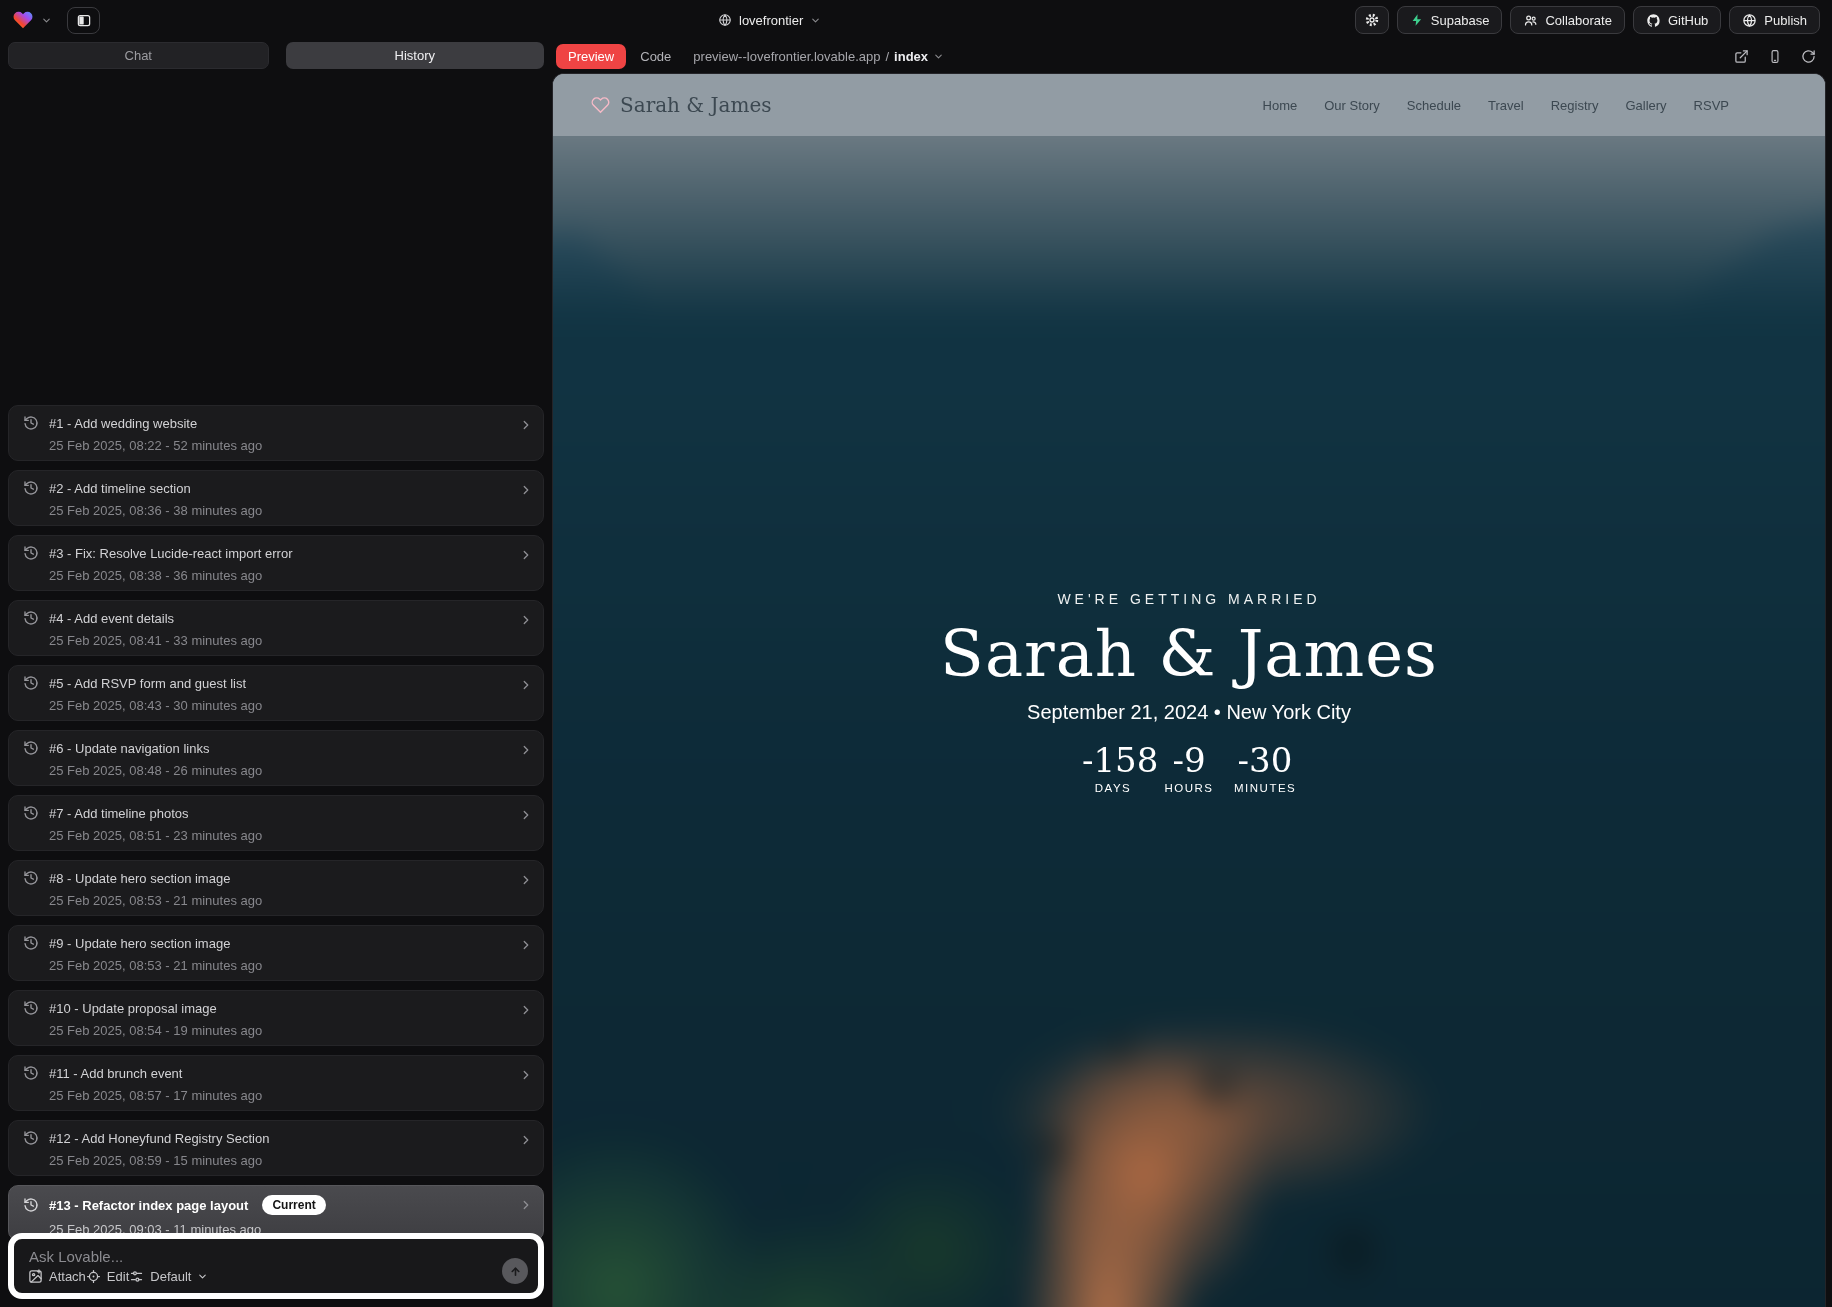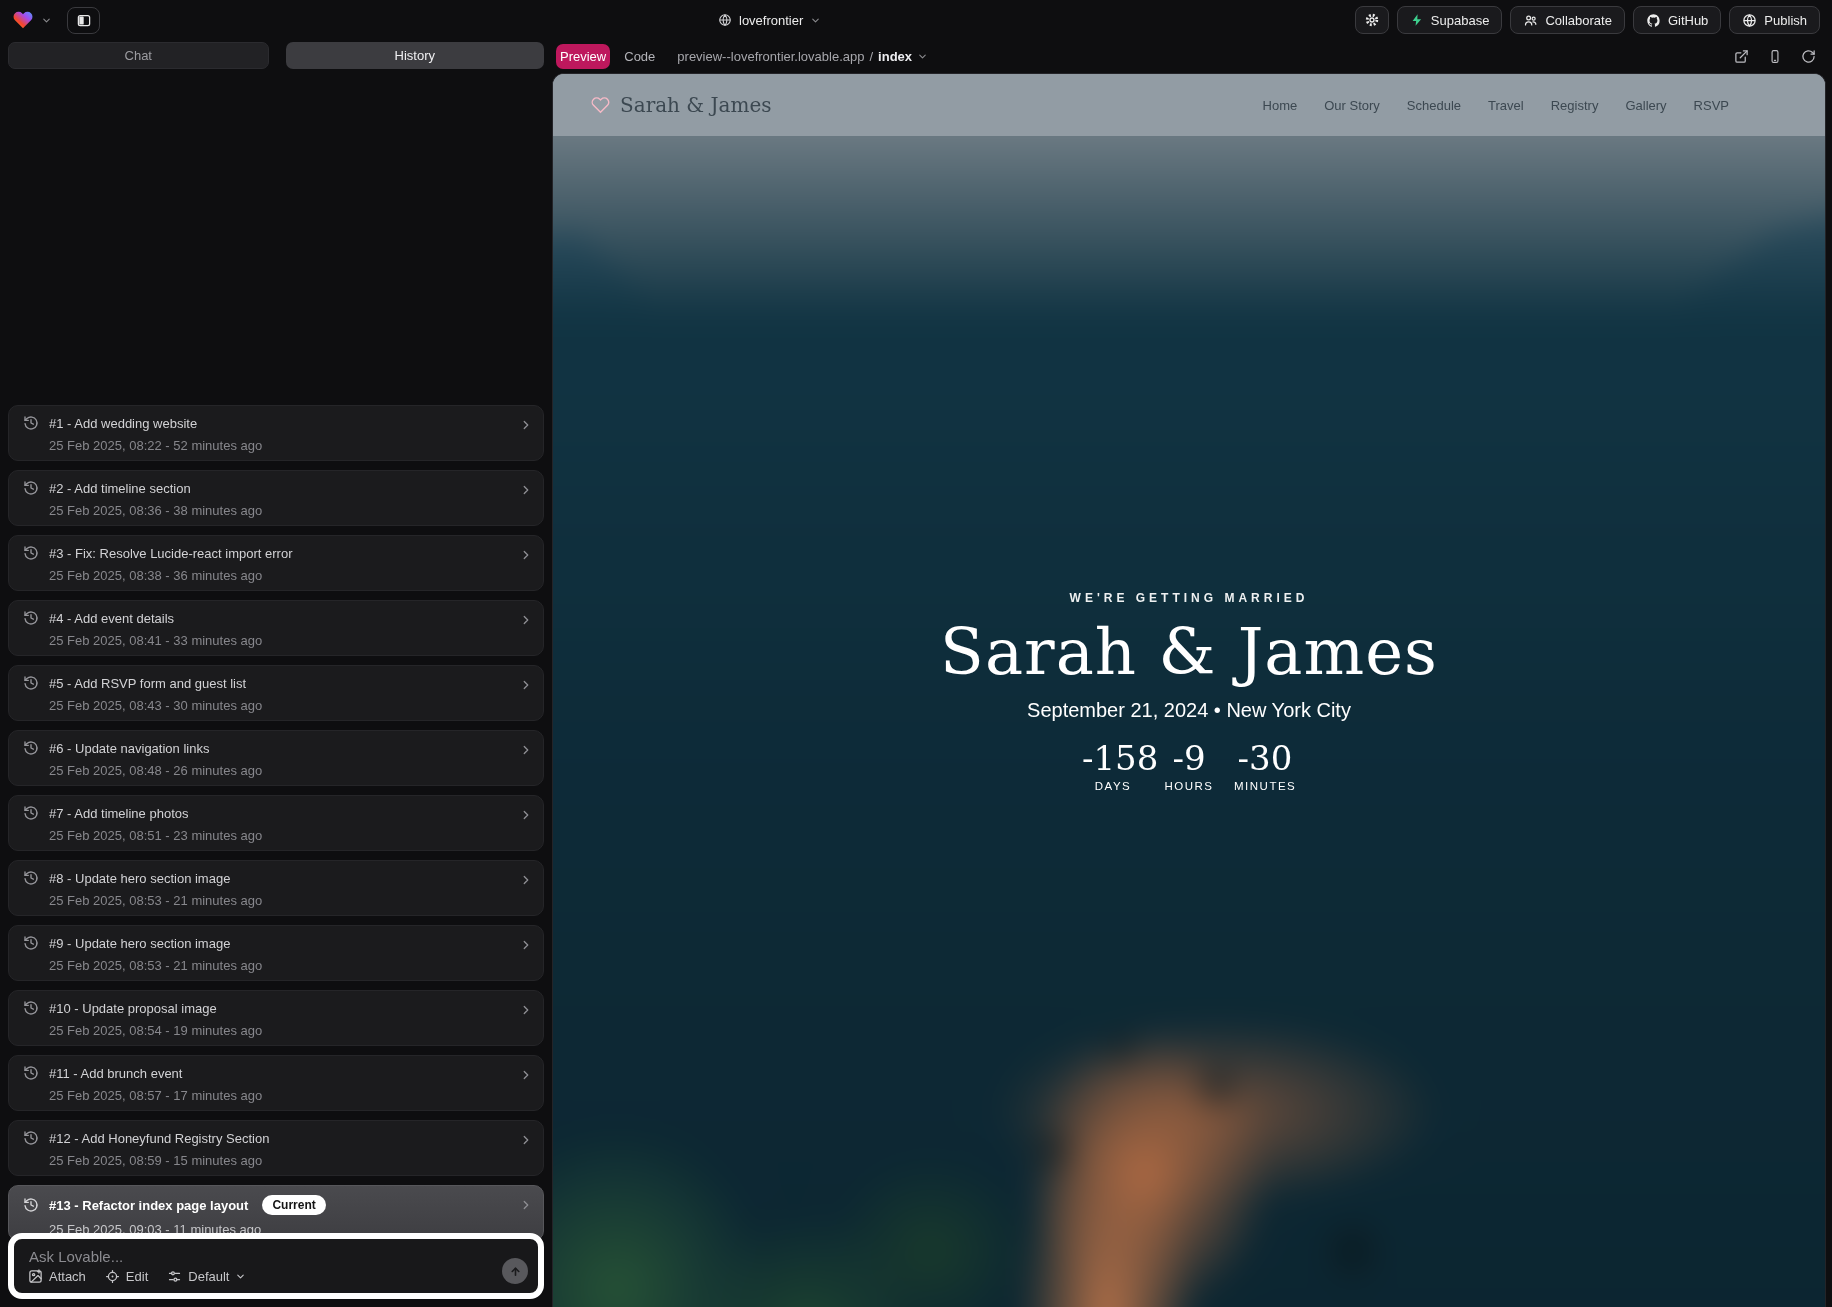--- a/index.html
+++ b/index.html
@@ -51,32 +51,32 @@
   .history-card.current .h-time { color:#c6c6c9; }
   .h-chevron { position:absolute; right:10px; top:12px; color:#8f8f94; }
 
   
   .composer { position:absolute; left:0; right:0; bottom:8px; height:66px; background:#18181a;
     border:6px solid #ffffff; border-radius:14px; }
   .composer input { position:absolute; top:9px; left:15px; right:44px; background:transparent;
     border:none; outline:none; color:#e2e2e2; font-size:15px; font-family:inherit; }
   .composer input::placeholder { color:#8b8b90; }
   .composer-controls { position:absolute; left:14px; bottom:9px; display:flex;
-    align-items:flex-end; gap:19px; }
+    align-items:flex-end; }
   .comp-btn { display:flex; align-items:center; gap:6px; color:#c6c6c9; font-size:13px;
     background:none; border:none; font-family:inherit; cursor:pointer; }
   .send-btn { position:absolute; right:10px; bottom:9px; width:26px; height:26px;
     border-radius:50%; background:#58585c; border:none; display:flex; align-items:center;
     justify-content:center; color:#1a1a1c; cursor:pointer; }
 
   
   .preview-panel { position:absolute; left:552px; right:6px; top:42px; bottom:0; }
   .preview-toolbar { height:28px; display:flex; align-items:center; gap:14px; padding:0 4px; }
   .pv-tab { font-size:13px; color:#b3b3b8; cursor:pointer; }
-  .pv-tab.active { background:#be185d; color:#ffffff; border-radius:7px; padding:5px 4px; }
+  .pv-tab.active { background:#ef4444; color:#ffffff; border-radius:7px; padding:5px 12px; }
   .pv-url { display:flex; align-items:center; gap:5px; font-size:13px; color:#a6a6ab;
     margin-left:8px; cursor:pointer; }
   .pv-url .page { color:#ededf0; font-weight:bold; }
   .pv-icons { margin-left:auto; display:flex; align-items:center; gap:19px; color:#bcbcc1;
     padding-right:6px; }
   .pv-icons span { cursor:pointer; }
 
   .preview-window { position:absolute; top:31px; left:0; right:0; bottom:0;
     border-radius:12px 12px 0 0; overflow:hidden; background:#98a2aa;
     border:1px solid #242428; border-bottom:none; }
@@ -131,21 +131,21 @@
     radial-gradient(10% 10% at 31% 92%, rgba(30,70,44,.8), rgba(30,70,44,0) 75%); }
   .rocks { background:
     radial-gradient(2.5% 3% at 52% 79%, rgba(10,26,32,.9), transparent 70%),
     radial-gradient(2% 2.5% at 45% 76%, rgba(10,26,32,.85), transparent 70%),
     radial-gradient(3.5% 4% at 62% 92%, rgba(8,22,28,.95), transparent 70%),
     radial-gradient(2.5% 3% at 40% 84%, rgba(8,22,28,.85), transparent 70%); }
   .dim { background:rgba(22,32,38,.18); }
 
   .hero-content { position:absolute; z-index:5; top:455px; left:0; right:0;
     text-align:center; color:#ffffff; }
-  .eyebrow { font-size:12px; letter-spacing:4px; font-weight:bold;
+  .eyebrow { font-size:14px; letter-spacing:4px; font-weight:normal;
     color:rgba(255,255,255,.93); }
   .hero-title { font-family:"DejaVu Serif", serif; font-size:64px; font-weight:normal;
     letter-spacing:1px; margin-top:12px; line-height:1.1; }
   .dateline { font-size:20px; margin-top:12px; }
   .countdown { margin-top:16px; display:flex; justify-content:center; gap:14px; }
   .cd-col { width:62px; }
   .cd-value { font-family:"DejaVu Serif", serif; font-size:34px; line-height:40px; }
   .cd-label { font-size:11.5px; letter-spacing:1.5px; margin-top:2px; }
 </style>
 </head>

